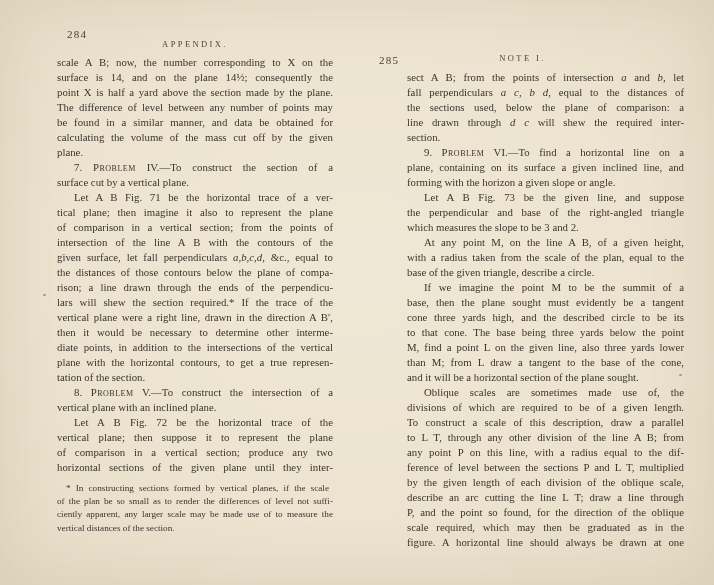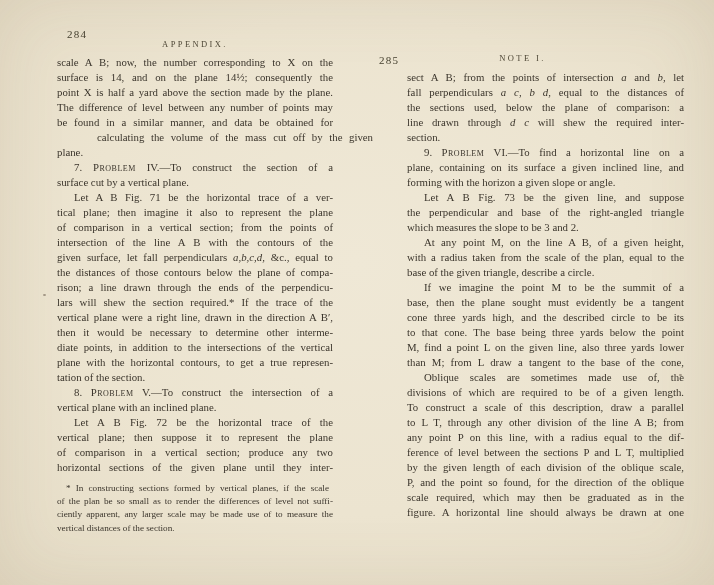--- a/index.html
+++ b/index.html
@@ -37,21 +37,21 @@
 
   <div class="page">
     <div class="pagenum pn-left">284</div>
     <div class="runhead rh-left">APPENDIX.</div>
     <div class="body lbody">
         <div class="line"><span class="fit" style="word-spacing: 4.19062px;">scale A B; now, the number corresponding to X on the</span></div>
         <div class="line"><span class="fit" style="word-spacing: 4.9809px;">surface is 14, and on the plane 14½; consequently the</span></div>
         <div class="line"><span class="fit" style="word-spacing: 1.88672px;">point X is half a yard above the section made by the plane.</span></div>
         <div class="line"><span class="fit" style="word-spacing: 2.53993px;">The difference of level between any number of points may</span></div>
         <div class="line"><span class="fit" style="word-spacing: 4.22656px;">be found in a similar manner, and data be obtained for</span></div>
-        <div class="line"><span class="fit" style="word-spacing: 3.87188px; margin-left: 40px;">calculating the volume of the mass cut off by the given</span></div>
+        <div class="line"><span class="fit" style="word-spacing: 3.87188px;">calculating the volume of the mass cut off by the given</span></div>
         <div class="line endline"><span class="fit" style="word-spacing: 0px;">plane.</span></div>
         <div class="line"><span class="fit ind" style="word-spacing: 8.18304px;">7. <span class="sc">Problem</span> IV.—To construct the section of a</span></div>
         <div class="line endline"><span class="fit" style="word-spacing: 0px; text-align: center;">surface cut by a vertical plane.</span></div>
         <div class="line"><span class="fit ind" style="word-spacing: 4.92045px;">Let A B Fig. 71 be the horizontal trace of a ver-</span></div>
         <div class="line"><span class="fit" style="word-spacing: 5.04861px;">tical plane; then imagine it also to represent the plane</span></div>
         <div class="line"><span class="fit" style="word-spacing: 4.84722px;">of comparison in a vertical section; from the points of</span></div>
         <div class="line"><span class="fit" style="word-spacing: 5.47031px;">intersection of the line A B with the contours of the</span></div>
         <div class="line"><span class="fit" style="word-spacing: 3.20508px;">given surface, let fall perpendiculars <i>a,b,c,d,</i> &amp;c., equal to</span></div>
         <div class="line"><span class="fit" style="word-spacing: 2.84896px;">the distances of those contours below the plane of compa-</span></div>
         <div class="line"><span class="fit" style="word-spacing: 4.31424px;">rison; a line drawn through the ends of the perpendicu-</span></div>
@@ -93,27 +93,29 @@
         <div class="line endline"><span class="fit" style="word-spacing: 0px;">which measures the slope to be 3 and 2.</span></div>
         <div class="line"><span class="fit ind" style="word-spacing: 3.54818px;">At any point M, on the line A B, of a given height,</span></div>
         <div class="line"><span class="fit" style="word-spacing: 2.22135px;">with a radius taken from the scale of the plan, equal to the</span></div>
         <div class="line endline"><span class="fit" style="word-spacing: 0px;">base of the given triangle, describe a circle.</span></div>
         <div class="line"><span class="fit ind" style="word-spacing: 4.79972px;">If we imagine the point M to be the summit of a</span></div>
         <div class="line"><span class="fit" style="word-spacing: 4.32465px;">base, then the plane sought must evidently be a tangent</span></div>
         <div class="line"><span class="fit" style="word-spacing: 3.98438px;">cone three yards high, and the described circle to be its</span></div>
         <div class="line"><span class="fit" style="word-spacing: 3.58281px;">to that cone. The base being three yards below the point</span></div>
         <div class="line"><span class="fit" style="word-spacing: 2.32682px;">M, find a point L on the given line, also three yards lower</span></div>
         <div class="line"><span class="fit" style="word-spacing: 3.5026px;">than M; from L draw a tangent to the base of the cone,</span></div>
+        <div class="line endline"><span class="fit" style="word-spacing: 0px;">and it will be a horizontal section of the plane sought.</span></div>
         <div class="line"><span class="fit ind" style="word-spacing: 8.35938px;">Oblique scales are sometimes made use of, the</span></div>
         <div class="line"><span class="fit" style="word-spacing: 4.04219px;">divisions of which are required to be of a given length.</span></div>
         <div class="line"><span class="fit" style="word-spacing: 4.61111px;">To construct a scale of this description, draw a parallel</span></div>
         <div class="line"><span class="fit" style="word-spacing: 3.28255px;">to L T, through any other division of the line A B; from</span></div>
         <div class="line"><span class="fit" style="word-spacing: 3.75px;">any point P on this line, with a radius equal to the dif-</span></div>
         <div class="line"><span class="fit" style="word-spacing: 2.425px;">ference of level between the sections P and L T, multiplied</span></div>
         <div class="line"><span class="fit" style="word-spacing: 3.2625px;">by the given length of each division of the oblique scale,</span></div>
+        <div class="line"><span class="fit" style="word-spacing: 3.40341px;">describe an arc cutting the line L T; draw a line through</span></div>
         <div class="line"><span class="fit" style="word-spacing: 2.96449px;">P, and the point so found, for the direction of the oblique</span></div>
         <div class="line"><span class="fit" style="word-spacing: 5.06076px;">scale required, which may then be graduated as in the</span></div>
         <div class="line"><span class="fit" style="word-spacing: 4.25868px;">figure. A horizontal line should always be drawn at one</span></div>
       </div>
   </div>
 
   <div id="speck-layer">
       <div class="speck" style="left: 679px; top: 374px;"></div>
       <div class="speck" style="left: 43px; top: 294px;"></div>
     </div>

